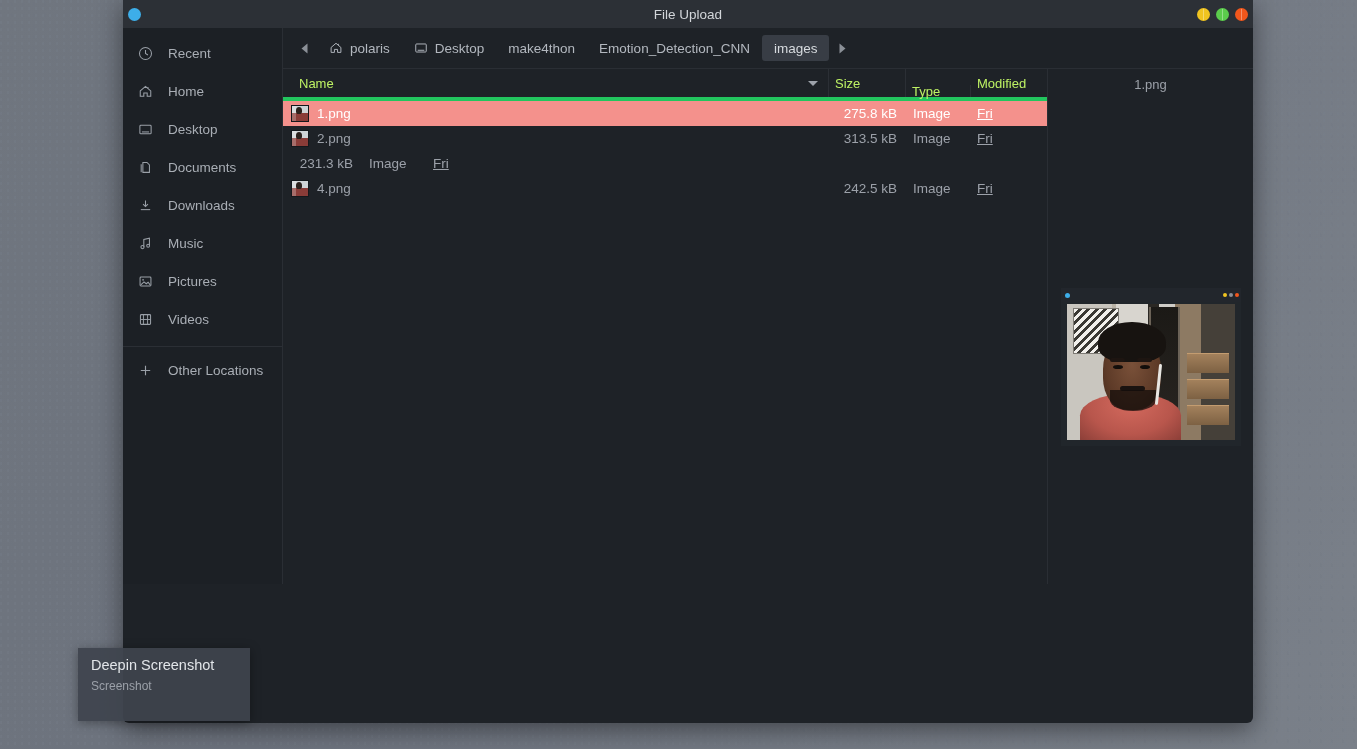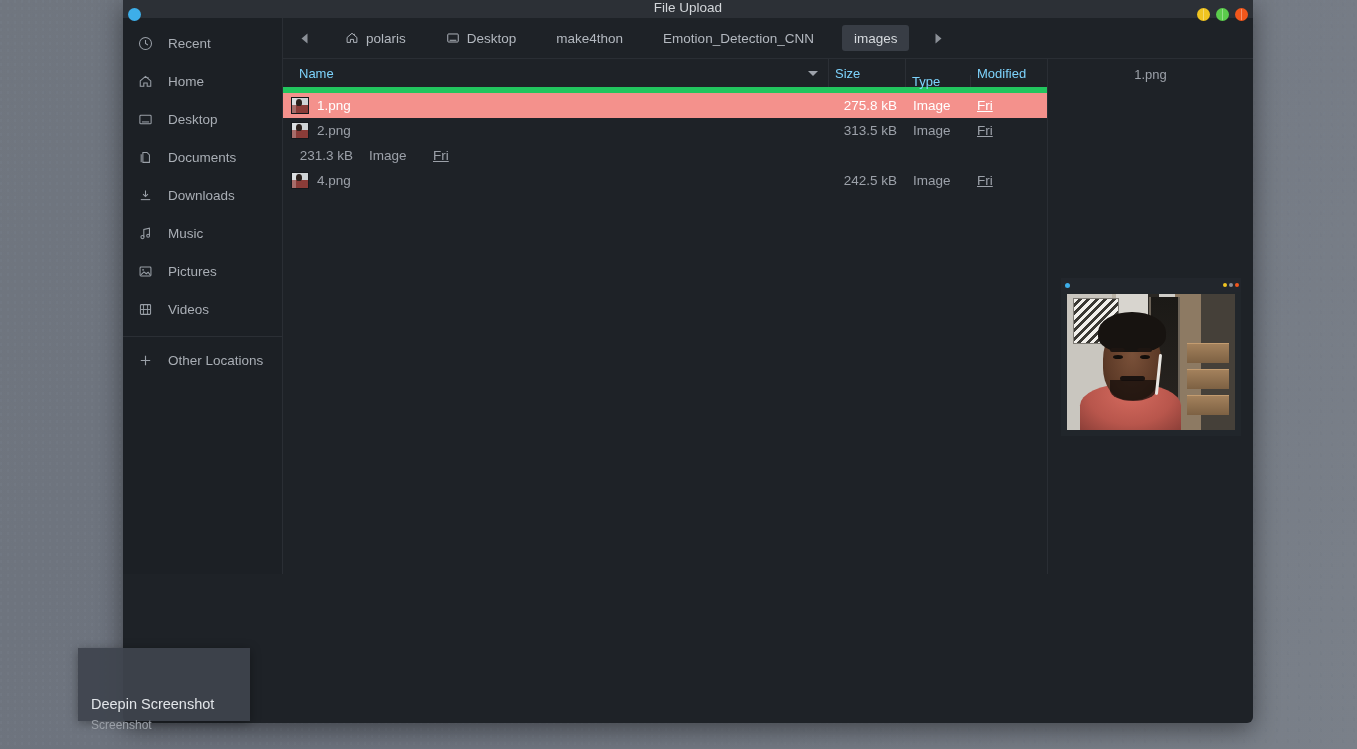--- a/index.html
+++ b/index.html
@@ -30,23 +30,23 @@
     position: absolute;
     left: 123px; top: 0px;
     width: 1130px; height: 723px;
     background: #1e2227;
     border-radius: 0 0 6px 6px;
     box-shadow: 0 6px 26px rgba(0,0,0,.45);
     overflow: hidden;
   }
   #titlebar {
     position: relative;
-    height: 18px;
+    height: 28px;
     background: #2c3036;
-    display: flex; justify-content: center;
+    display: flex; align-items: center; justify-content: center;
   }
   #titlebar .title {
     color: #d3d6da;
     font-size: 13.5px;
   }
   #blue-dot {
     position: absolute; left: 5px; top: 8px;
     width: 13px; height: 13px; border-radius: 50%;
     background: #3daee9;
   }
@@ -103,21 +103,21 @@
     flex-direction: column;
     background: #1e2227;
     min-width: 0;
   }
   #pathbar {
     height: 40px;
     display: flex; align-items: center;
     padding: 0 8px;
     border-bottom: 1px solid #2a2e34;
     background: #1e2227;
-    gap: 16px;
+    gap: 0px;
   }
   .arrow-btn {
     width: 26px; height: 26px;
     display: flex; align-items: center; justify-content: center;
     color: #8b9097;
     font-size: 9px;
   }
   .crumb {
     display: flex; align-items: center; gap: 7px;
     height: 26px;
@@ -140,22 +140,22 @@
   #filepane {
     flex: 1 1 auto;
     display: flex; flex-direction: column;
     border-right: 1px solid #2a2e34;
     min-width: 0;
   }
   #col-header {
     display: flex;
     height: 28px;
     align-items: stretch;
-    border-bottom: 6px solid #22c55e;
-    color: #7dd3fc;
+    border-bottom: 4px solid #22c55e;
+    color: #bef264;
     font-size: 13px;
   }
   .col {
     display: flex; align-items: center;
     padding: 0 6px;
     border-right: 1px solid #2b2f35;
     position: relative;
   }
   .col.name { flex: 1 1 auto; padding-left: 16px; }
   .col.size { width: 64px; }
@@ -312,21 +312,21 @@
   
   #tooltip {
     position: absolute;
     left: 78px; top: 648px;
     width: 172px; height: 73px;
     background: rgba(62,68,78,.93);
     padding: 9px 0 0 13px;
     box-sizing: border-box;
     box-shadow: 0 2px 10px rgba(0,0,0,.35);
   }
-  #tooltip .tt-title { color: #e2e5e9; font-size: 14.5px; margin-top: 39px; }
+  #tooltip .tt-title { color: #e2e5e9; font-size: 14.5px; }
   #tooltip .tt-sub { color: #9ba0a8; font-size: 12px; margin-top: 6px; }
   svg { display: block; }
 </style>
 </head>
 <body>
 
 <div id="root">
   <div id="desktop-texture"></div>
 
   <div id="dialog">

